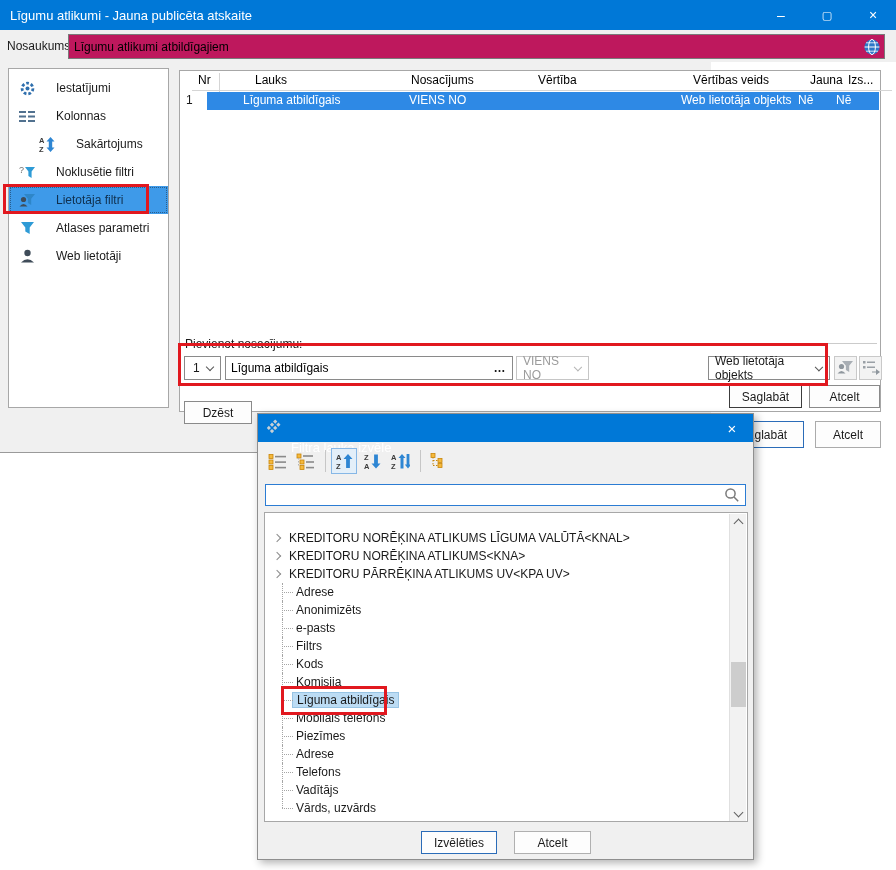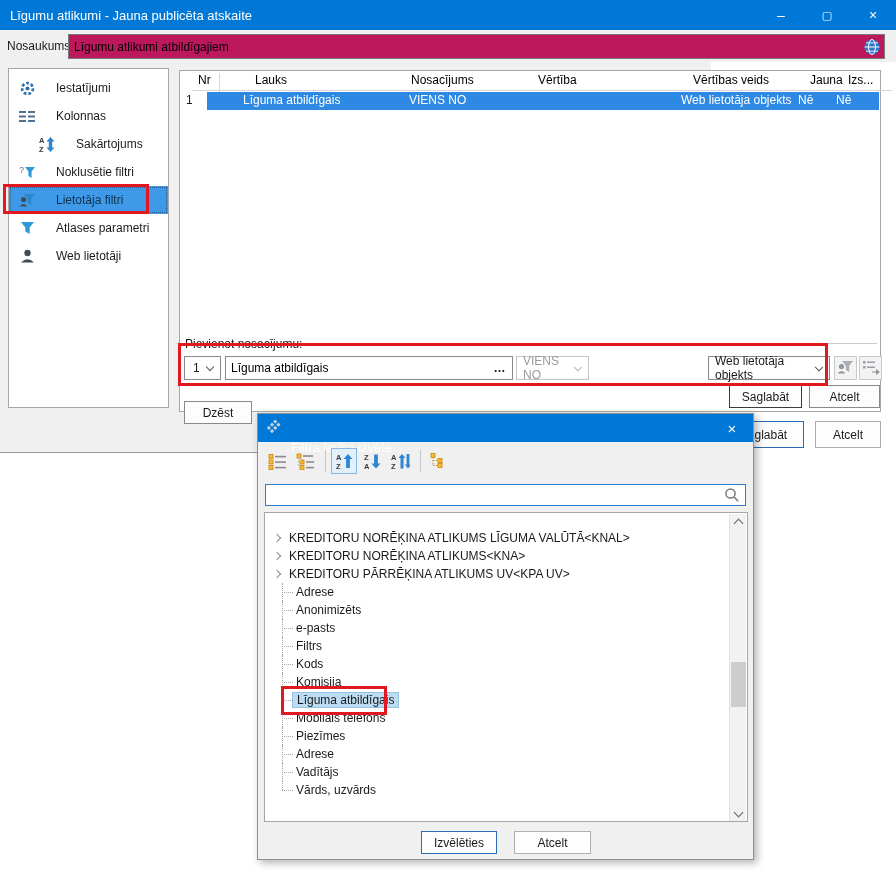--- a/index.html
+++ b/index.html
@@ -412,20 +412,23 @@
       <div class="tree-row child">
           <span>Mobilais telefons</span>
         </div>
       <div class="tree-row child">
           <span>Piezīmes</span>
         </div>
       <div class="tree-row child">
           <span>Adrese</span>
         </div>
       <div class="tree-row child">
+          <span>Telefons</span>
+        </div>
+      <div class="tree-row child">
           <span>Vadītājs</span>
         </div>
       <div class="tree-row child last">
           <span>Vārds, uzvārds</span>
         </div>
 
       <div class="m-scroll">
         <span class="sarr up"></span>
         <span class="thumb"></span>
         <span class="sarr down"></span>

